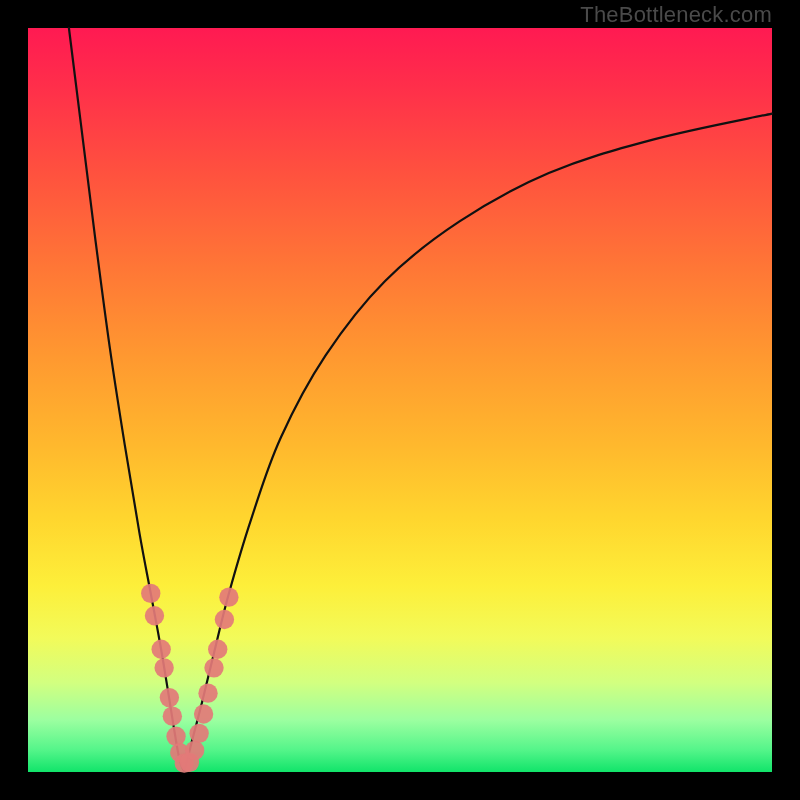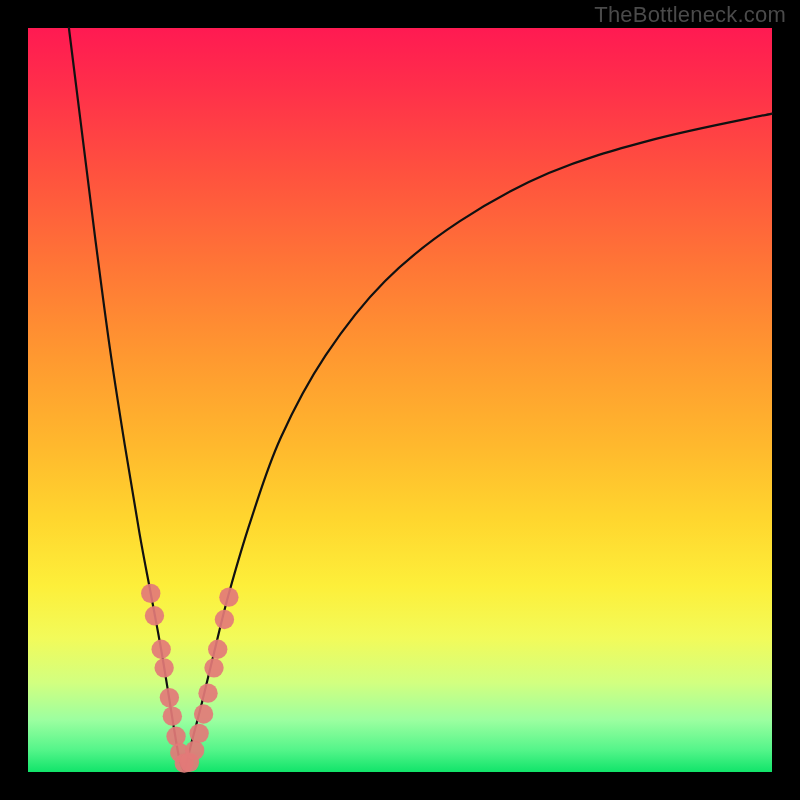--- a/index.html
+++ b/index.html
@@ -30,21 +30,21 @@
       #f2fb5a 82%,
       #d2ff80 88%,
       #9cffa0 93%,
       #55f58a 97%,
       #11e46a 100%
     );
   }
   .watermark {
     position: absolute;
     top: 2px;
-    right: 14px;
+    right: 28px;
     color: #4a4a4a;
     font-size: 22px;
     font-weight: 500;
     letter-spacing: 0.2px;
     user-select: none;
   }
   svg.curves {
     position: absolute;
     inset: 0;
   }

